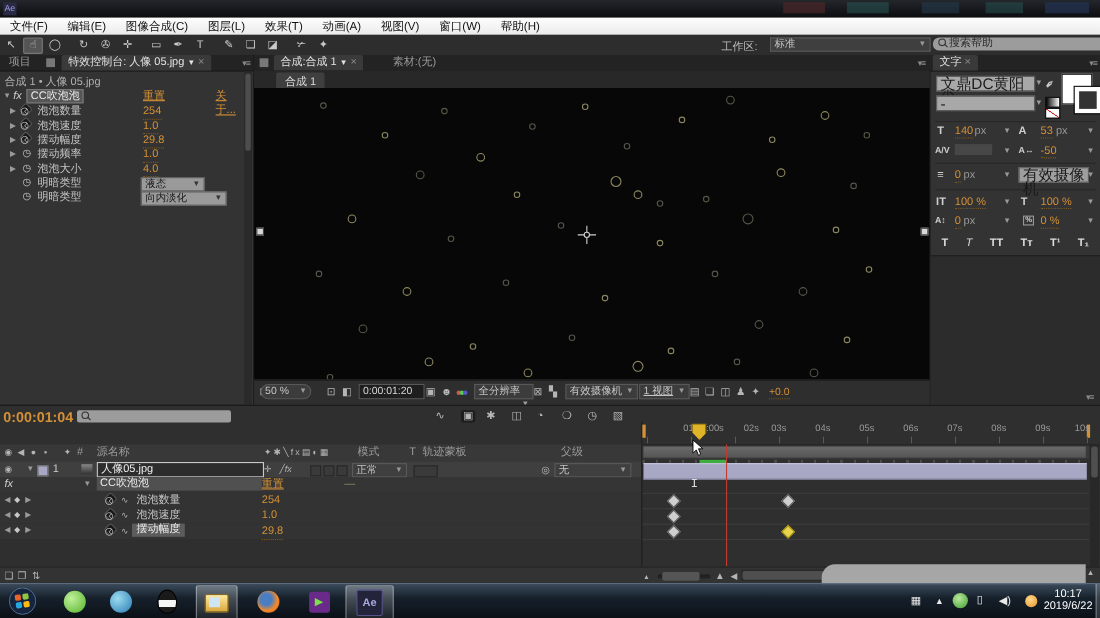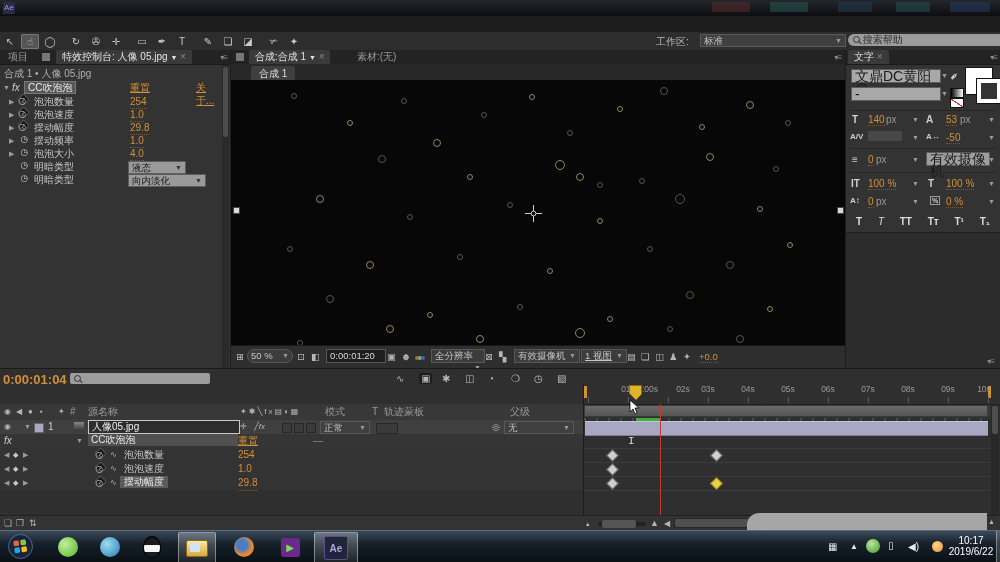--- a/index.html
+++ b/index.html
@@ -74,20 +74,31 @@
 
   <div class="abs" id="titlebar">
     <span class="abs" style="left:3px;top:2px;width:12px;height:12px;background:#2a2a44;color:#9a9ade;font-size:8px;text-align:center;line-height:12px;">Ae</span>
     <span class="abs" style="left:712px;top:2px;width:38px;height:10px;background:#5a2a2a;opacity:.55;"></span>
     <span class="abs" style="left:770px;top:2px;width:38px;height:10px;background:#2a5a5a;opacity:.5;"></span>
     <span class="abs" style="left:838px;top:2px;width:34px;height:10px;background:#24404f;opacity:.5;"></span>
     <span class="abs" style="left:896px;top:2px;width:34px;height:10px;background:#2a5a5a;opacity:.45;"></span>
     <span class="abs" style="left:950px;top:2px;width:40px;height:10px;background:#253a60;opacity:.55;"></span>
   </div>
 
+  <div class="abs" id="menubar">
+    <span class="menu-item">文件(F)</span>
+    <span class="menu-item">编辑(E)</span>
+    <span class="menu-item">图像合成(C)</span>
+    <span class="menu-item">图层(L)</span>
+    <span class="menu-item">效果(T)</span>
+    <span class="menu-item">动画(A)</span>
+    <span class="menu-item">视图(V)</span>
+    <span class="menu-item">窗口(W)</span>
+    <span class="menu-item">帮助(H)</span>
+  </div>
 
   <div class="abs" id="toolbar">
     <span class="tool">↖</span>
     <span class="tool active">☝</span>
     <span class="tool">◯</span>
     <span class="tool-sep"></span>
     <span class="tool">↻</span>
     <span class="tool">✇</span>
     <span class="tool">✛</span>
     <span class="tool-sep"></span>
@@ -231,21 +242,21 @@
           <line x1="8.5" y1="11" x2="8.5" y2="17" stroke="#cfcfcf"></line>
         <line x1="0" y1="8.5" x2="6" y2="8.5" stroke="#cfcfcf"></line>
           <line x1="11" y1="8.5" x2="17" y2="8.5" stroke="#cfcfcf"></line>
         <circle cx="8.5" cy="8.5" r="2.4" fill="none" stroke="#cfcfcf"></circle>
       </svg>
       <span class="handle" style="left:2px;top:127px;"></span>
       <span class="handle" style="left:606px;top:127px;"></span>
     </div>
     <div id="statusbar">
       <span class="sb glyph" style="left:5px;">⊞</span>
-      <span class="sb-box" style="left:16px;width:38px;border-radius:7px;"><span>50 %</span><span class="dd-arrow" style="color:#999;">▼</span></span>
+      <span class="sb-box" style="left:6px;width:38px;border-radius:7px;"><span>50 %</span><span class="dd-arrow" style="color:#999;">▼</span></span>
       <span class="sb glyph" style="left:66px;">⊡</span>
       <span class="sb glyph" style="left:80px;">◧</span>
       <span class="sb-box" style="left:95px;width:52px;background:#1e1e1e;color:#d8d8d8;">0:00:01:20</span>
       <span class="sb glyph" style="left:156px;">▣</span>
       <span class="sb glyph" style="left:170px;">☻</span>
       <span class="sb" style="left:184px;"><i style="display:inline-block;width:4px;height:4px;border-radius:50%;background:#c55;"></i><i style="display:inline-block;width:4px;height:4px;border-radius:50%;background:#5c5;margin-left:-1px;"></i><i style="display:inline-block;width:4px;height:4px;border-radius:50%;background:#55c;margin-left:-1px;"></i></span>
       <span class="sb-box" style="left:200px;width:46px;"><span>全分辨率</span><span class="dd-arrow" style="color:#999;">▼</span></span>
       <span class="sb glyph" style="left:254px;">⊠</span>
       <span class="sb glyph" style="left:268px;">▚</span>
       <span class="sb-box" style="left:283px;width:58px;"><span>有效摄像机</span><span class="dd-arrow" style="color:#999;">▼</span></span>

